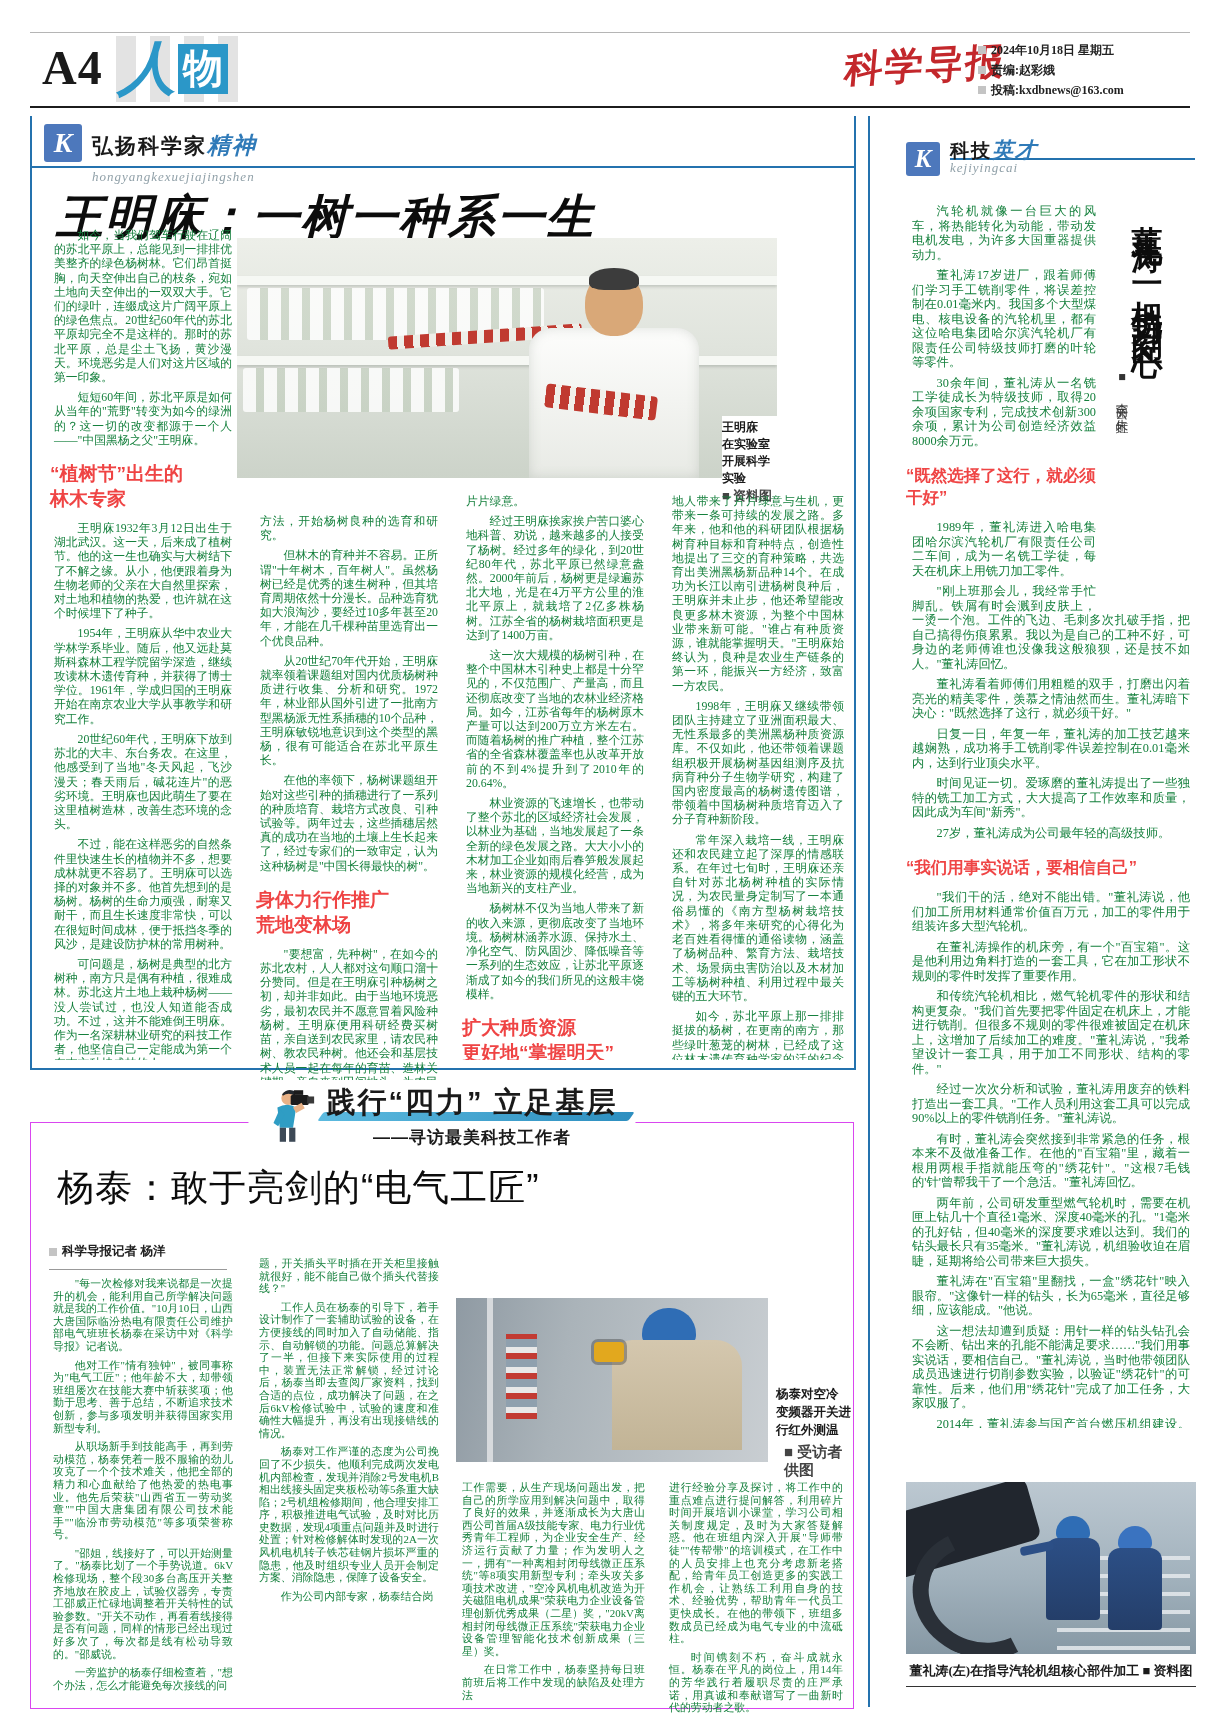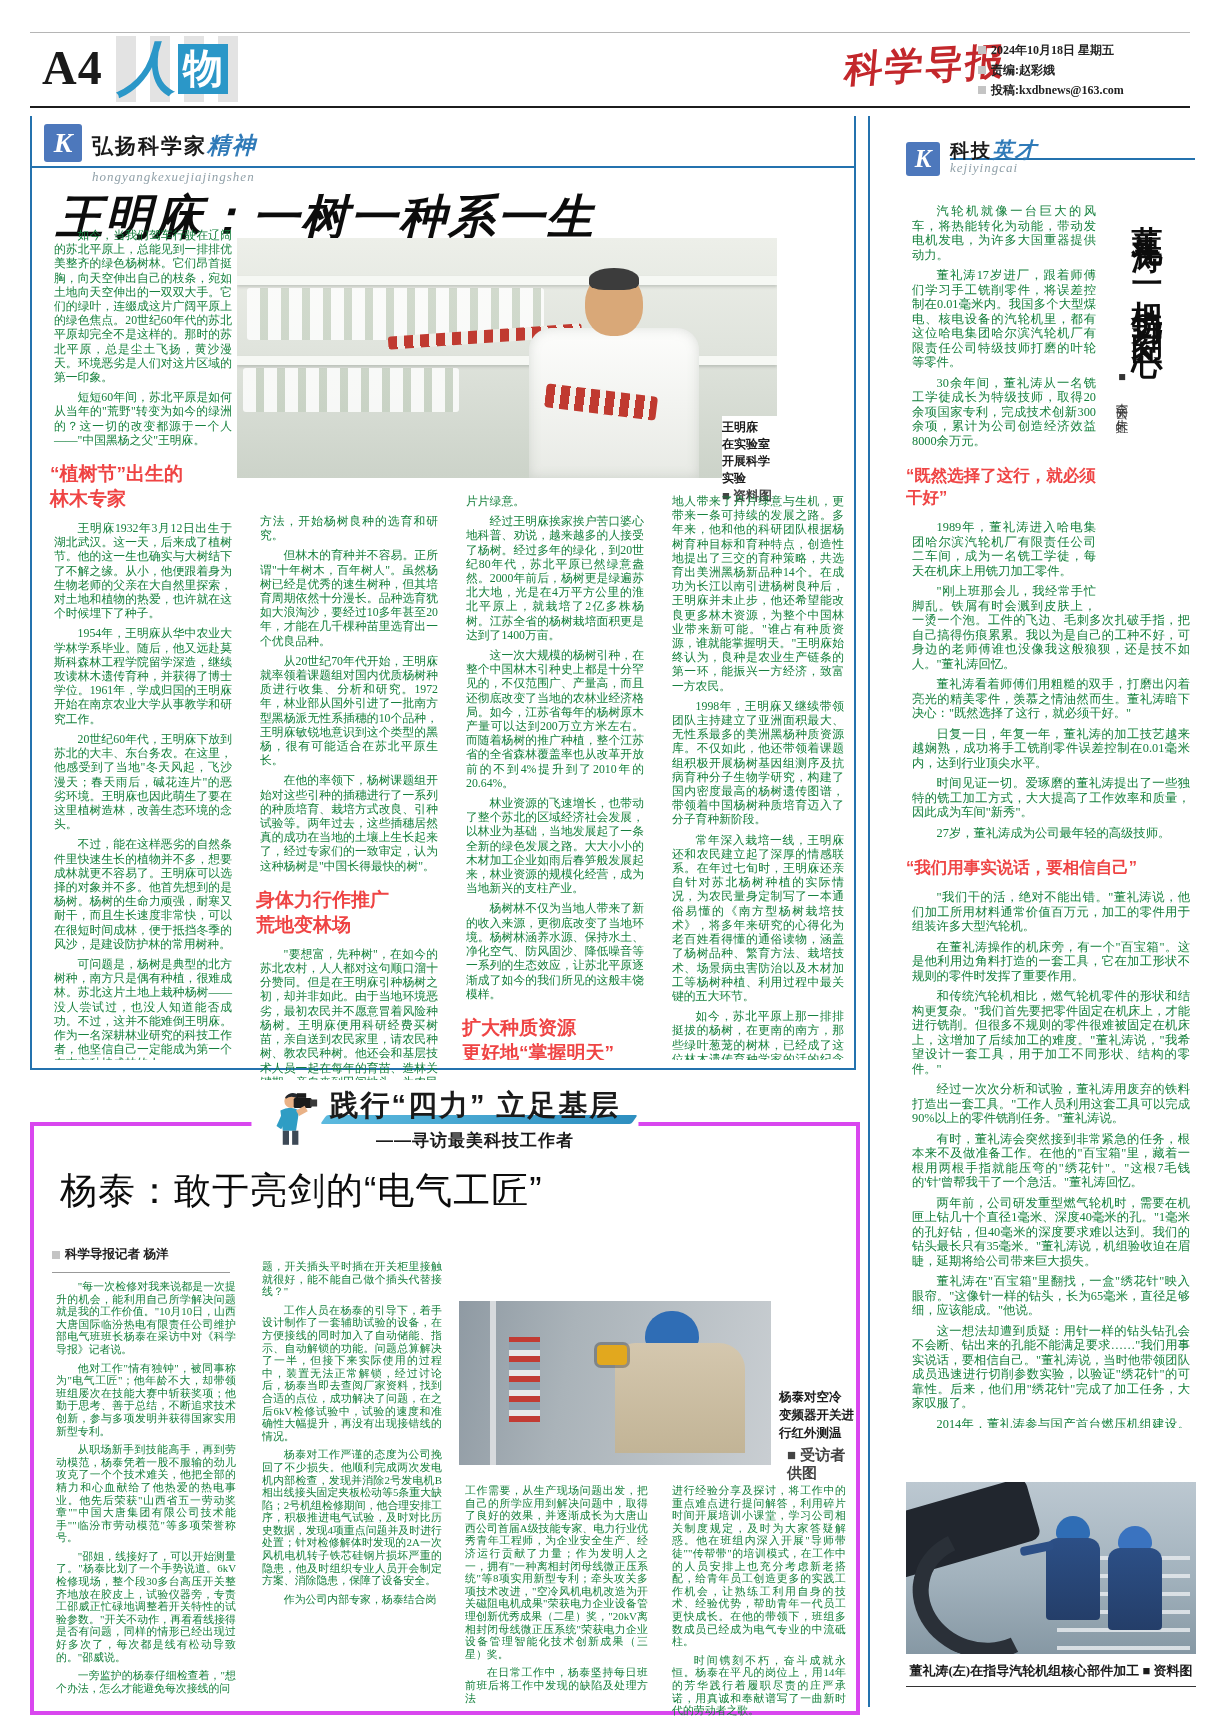--- a/index.html
+++ b/index.html
@@ -64,21 +64,21 @@
      border-radius:50% 50% 30% 30%;}
   .pm-coat{margin-top:-8px;width:170px;height:150px;background:linear-gradient(180deg,#fdfdfc,#e8eae5);
      border-radius:22px 22px 0 0;box-shadow:inset 0 0 12px rgba(120,130,120,.25);}
   .pm-tray{position:absolute;right:120px;top:152px;width:112px;height:24px;transform:rotate(7deg);
      background:repeating-linear-gradient(90deg,#c03a30 0 9px,#f1f0ea 9px 15px);border-radius:4px;}
   .photo-main-caption{left:690px;top:300px;width:66px;background:#fff;padding:3px 4px 2px 0;
      font-weight:bold;font-size:12px;line-height:17px;}
   .photo-main-caption .credit,.cap-credit{font-size:13px;color:#444;display:flex;align-items:center;font-weight:bold;}
 
   
-  .feature-module{left:30px;top:1122px;width:822px;height:585px;border:4px solid #d946ef;}
+  .feature-module{left:30px;top:1122px;width:822px;height:585px;border:1px solid #d946ef;}
   .banner{left:50%;top:-42px;transform:translateX(-50%);background:#fff;padding:2px 18px;display:flex;
      align-items:center;gap:10px;}
   .banner-text{text-align:center;}
   .banner-title{position:relative;font-size:29px;font-weight:900;letter-spacing:2px;white-space:nowrap;z-index:1;}
   .banner-title:after{content:"";position:absolute;left:-6px;right:-14px;bottom:2px;height:9px;z-index:-1;
      background:linear-gradient(90deg,#5cbadf,#2e8fc0);transform:skewX(-35deg);border-radius:2px;}
   .banner-sub{font-size:17px;font-weight:bold;margin-top:3px;letter-spacing:1px;}
   .feature-headline{left:26px;top:40px;font-size:37px;font-weight:400;letter-spacing:1px;color:#0c0c0c;white-space:nowrap;}
   .feature-byline{left:18px;top:120px;width:178px;font-size:12.5px;font-weight:bold;color:#222;
      border-bottom:1px solid #999;padding-bottom:9px;display:flex;align-items:center;

